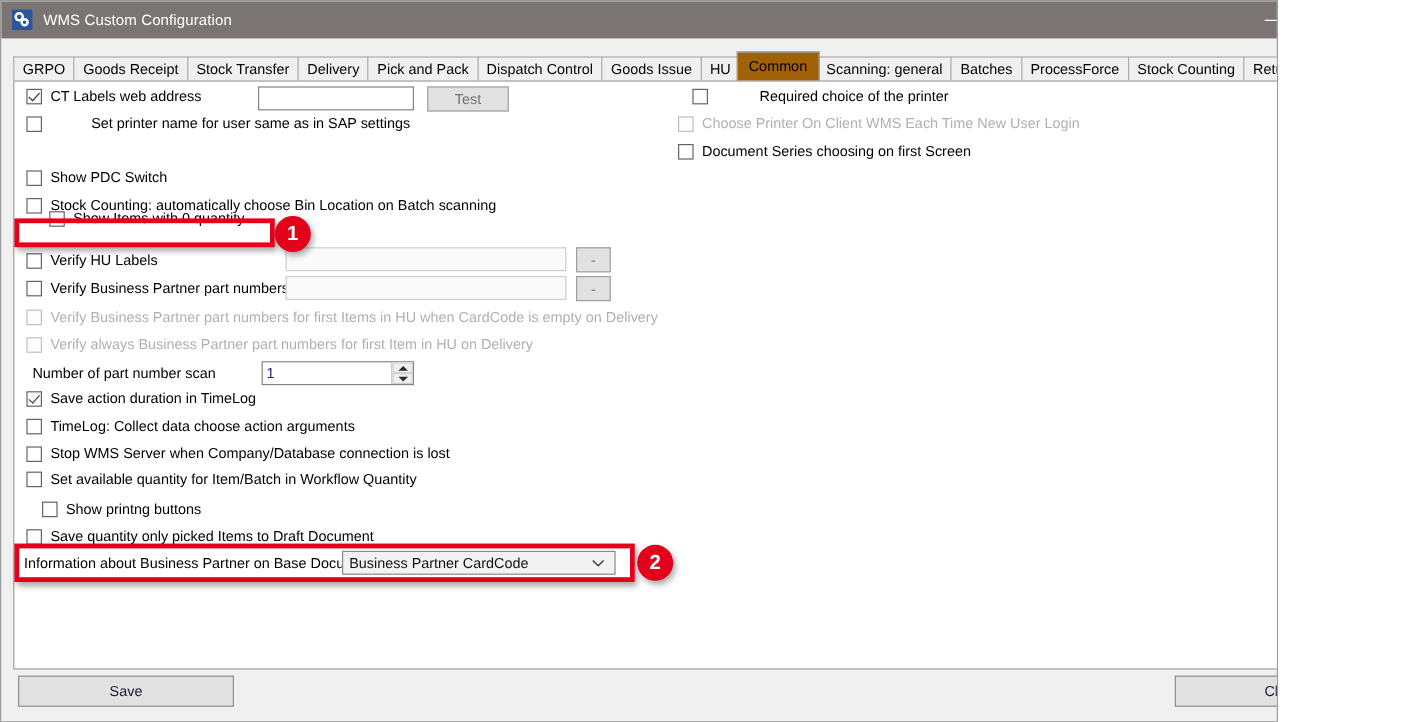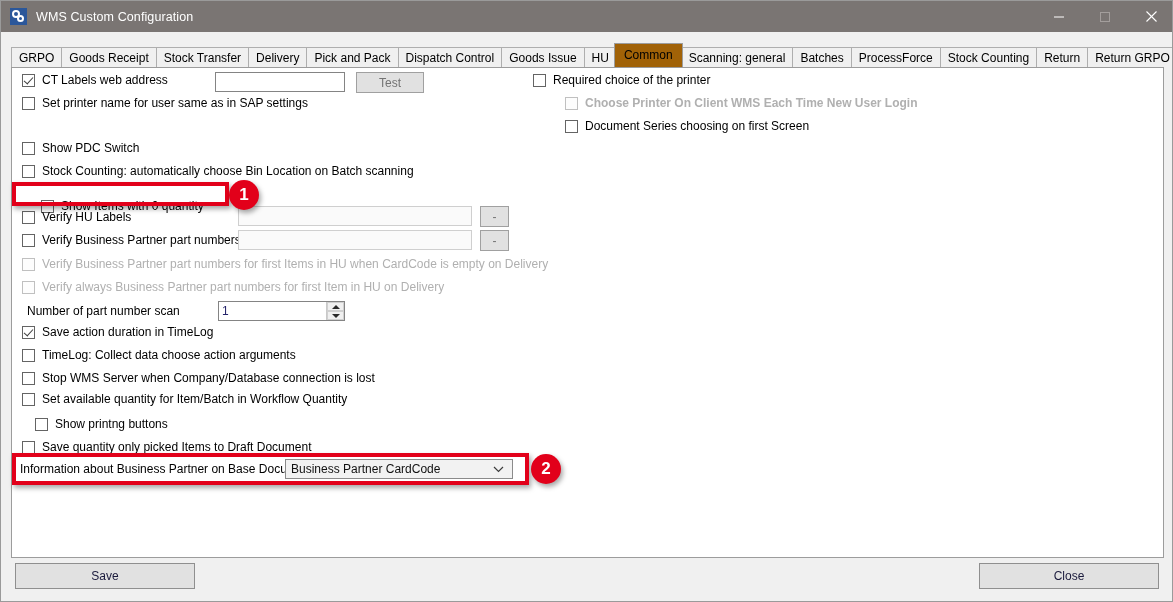--- a/index.html
+++ b/index.html
@@ -6,21 +6,21 @@
     margin: 0;
     padding: 0;
     background: #ffffff;
   }
   body {
     font-family: "Liberation Sans", sans-serif;
     -webkit-font-smoothing: none;
   }
   #app {
     position: relative;
-    width: 1173px;
+    width: 1065px;
     height: 602px;
     overflow: hidden;
     background: #f0f0f0;
     box-sizing: border-box;
     border: 1px solid #9a9a9a;
   }
 
   
   .titlebar {
     position: absolute;
@@ -323,33 +323,33 @@
 
   <div class="tabpage"></div>
 
   <div class="row" style="left:21px; top:72px; z-index:5;">
     <span class="cb checked"></span>
     <span class="lbl">CT Labels web address</span>
   </div>
   <input class="tbox" style="position: absolute; left: 214px; top: 71px; width: 130px; z-index: 5;" value="">
   <div class="btn" style="position:absolute; left:355px; top:71px; width:68px; height:21px; z-index:5;">Test</div>
 
-  <div class="row" style="left:21px; top:95px; z-index:5;">
+  <div class="row" style="left:21px; top:95px; z-index:5;gap:34px;">
     <span class="cb"></span>
     <span class="lbl">Set printer name for user same as in SAP settings</span>
   </div>
   <div class="row" style="left:21px; top:140px; z-index:5;">
     <span class="cb"></span>
     <span class="lbl">Show PDC Switch</span>
   </div>
   <div class="row" style="left:21px; top:163px; z-index:5;">
     <span class="cb"></span>
     <span class="lbl">Stock Counting: automatically choose Bin Location on Batch scanning</span>
   </div>
-  <div class="row" style="left:21px; top:198px; z-index:5;padding-left:19px;">
+  <div class="row" style="left:21px; top:174px; z-index:5;padding-left:19px;">
     <span class="cb"></span>
     <span class="lbl">Show Items with 0 quantity</span>
   </div>
 
   <div class="row" style="left:21px; top:209px; z-index:5;">
     <span class="cb"></span>
     <span class="lbl">Verify HU Labels</span>
   </div>
   <input class="tbox readonly" style="position: absolute; left: 237px; top: 205px; width: 234px; z-index: 5;" readonly="" value="">
   <div class="btn" style="position:absolute; left:479px; top:205px; width:29px; height:21px; z-index:5;">-</div>
@@ -415,25 +415,25 @@
   </div>
   <div class="combo" style="left:284px; top:458px; width:228px; height:20px; z-index:6;">
     <span>Business Partner CardCode</span>
     <span class="chev">
       <svg width="11" height="7" viewBox="0 0 11 7">
           <polyline points="1,1 5.5,5.5 10,1" fill="none" stroke="#3c3c3c" stroke-width="1.2"></polyline>
         </svg>
     </span>
   </div>
 
-  <div class="row" style="left:532px; top:72px; z-index:5;">
+  <div class="row" style="left:576px; top:72px; z-index:5;gap:36px;">
     <span class="cb"></span>
     <span class="lbl">Required choice of the printer</span>
   </div>
-  <div class="row" style="left:564px; top:95px; z-index:5;font-weight:bold;">
+  <div class="row" style="left:564px; top:95px; z-index:5;">
     <span class="cb disabled"></span>
     <span class="lbl disabled">Choose Printer On Client WMS Each Time New User Login</span>
   </div>
   <div class="row" style="left:564px; top:118px; z-index:5;">
     <span class="cb"></span>
     <span class="lbl">Document Series choosing on first Screen</span>
   </div>
 
   <div class="footer-btn" style="left:14px; top:588px; width:180px; height:26px; top:562px;">Save</div>
   <div class="footer-btn" style="left:978px; top:562px; width:180px; height:26px;">Close</div>

